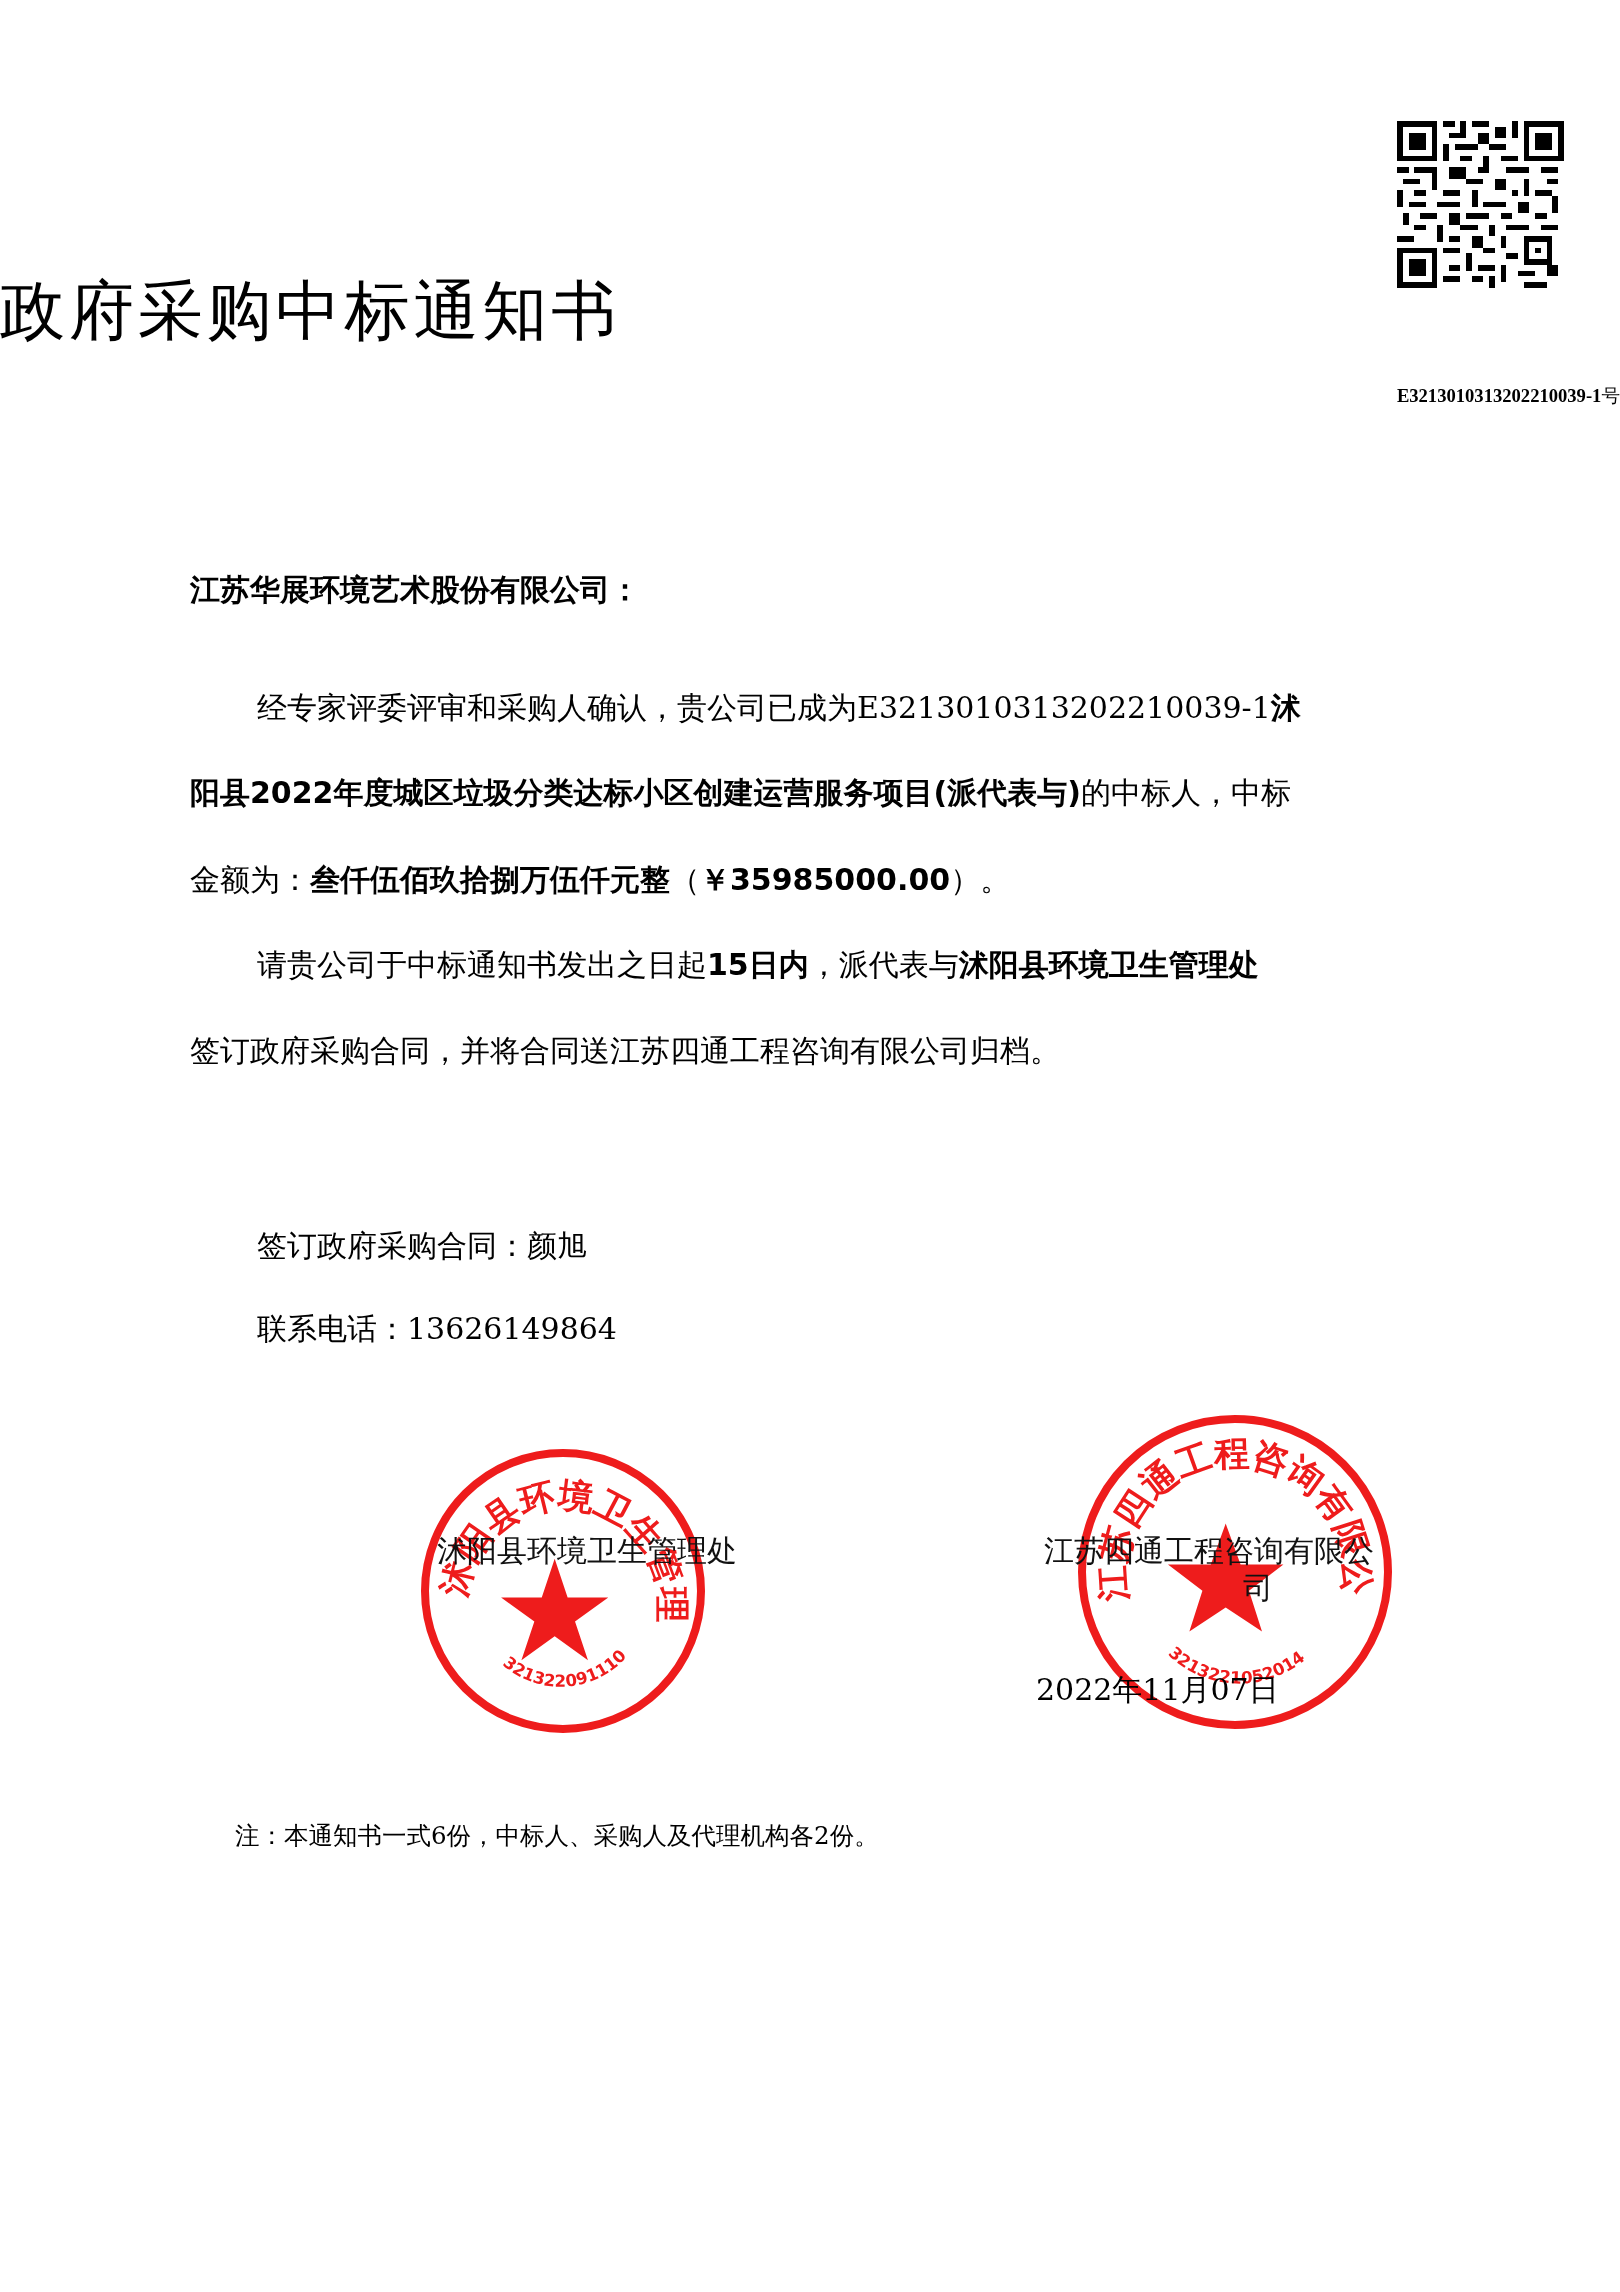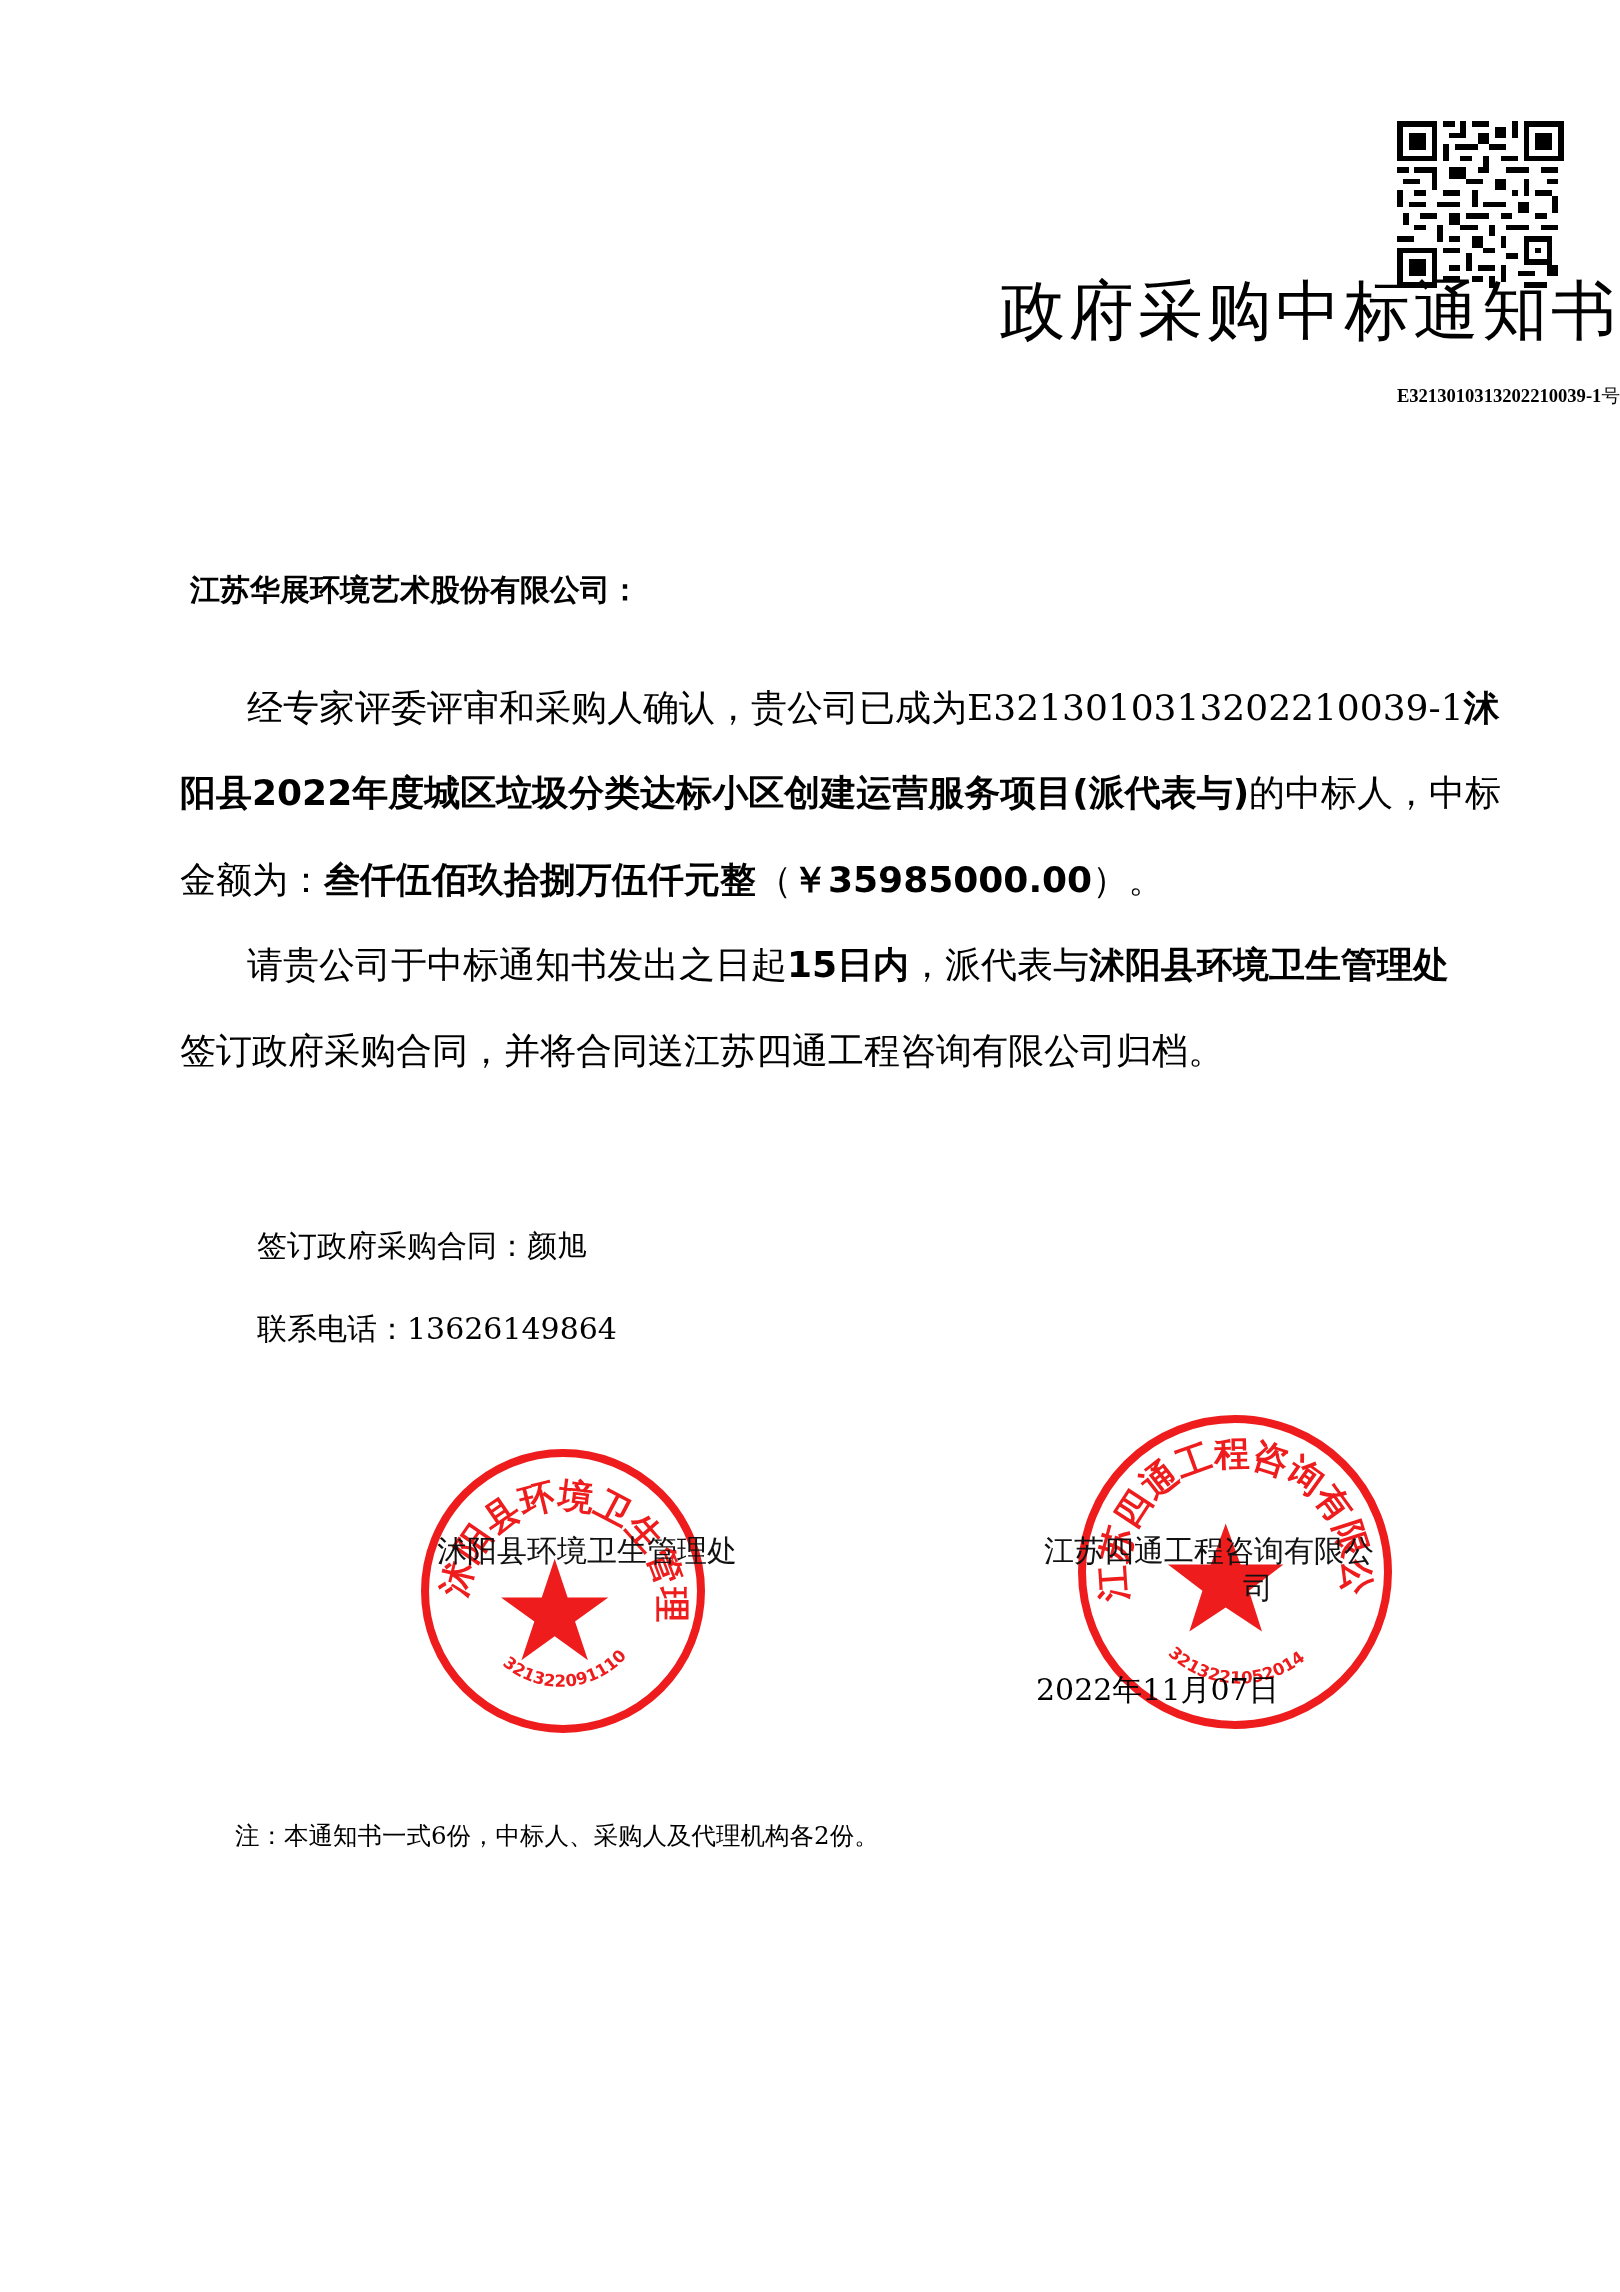--- a/index.html
+++ b/index.html
@@ -7,38 +7,38 @@
     width: 1620px; height: 2293px; position: relative; overflow: hidden;
     font-family: "DejaVu Serif", "Liberation Serif", serif; color: #000;
   }
   .abs { position: absolute; }
   .qr {
     left: 1397px; top: 120px; width: 167px; height: 169px;
     background: #fff;
   }
   .qr svg { width: 100%; height: 100%; display: block; }
   .title {
-    left: 0; width: 1620px; top: 267px; text-align: right;
+    left: 0; width: 1620px; top: 267px; text-align: left;
     font-family: "DejaVu Sans", "Liberation Sans", sans-serif;
     font-size: 65px; letter-spacing: 3.9px; line-height: 88px; font-weight: normal;
   }
   .docno {
     left: 0; width: 1620px; top: 382px; text-align: right;
     font-family: "Liberation Serif", "DejaVu Serif", serif;
     font-weight: bold; font-size: 18.6px; line-height: 27.4px;
   }
   .docno .hao { font-weight: normal; }
   .addressee {
     left: 190px; top: 568px;
     font-family: "DejaVu Sans", "Liberation Sans", sans-serif;
     font-weight: bold; font-size: 30px; line-height: 43px;
   }
   .para {
-    left: 180px; width: 1245px;
-    font-size: 36px; line-height: 43px; white-space: nowrap;
+    left: 190px; width: 1245px;
+    font-size: 30px; line-height: 43px; white-space: nowrap;
   }
   .para .b {
     font-family: "DejaVu Sans", "Liberation Sans", sans-serif; font-weight: bold;
   }
   .indent { padding-left: 67px; }
   .l1 { top: 686px; }
   .l2 { top: 771px; }
   .l3 { top: 858px; }
   .l4 { top: 943px; }
   .l5 { top: 1029px; }

